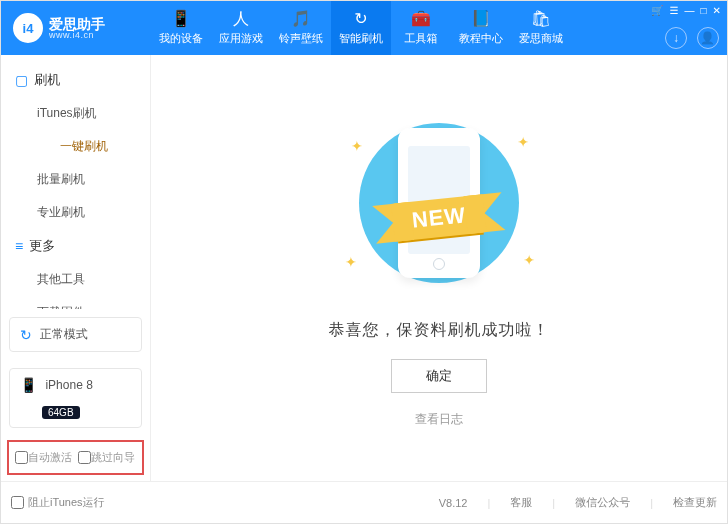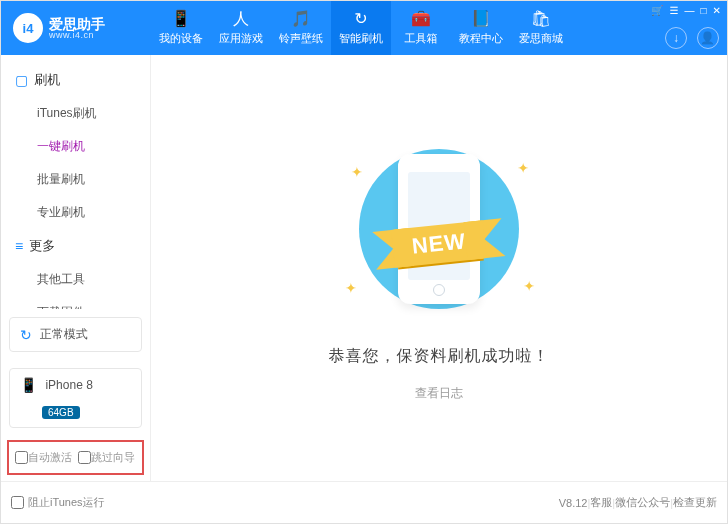--- a/index.html
+++ b/index.html
@@ -20,24 +20,24 @@
   .win-ctrls span { cursor:pointer; }
   .hdr-r { position:absolute; right:8px; bottom:6px; display:flex; gap:10px; }
   .hdr-r .circ { width:22px; height:22px; border:1.5px solid #9dcaff; border-radius:50%; display:flex; align-items:center; justify-content:center; color:#cfe5ff; font-size:12px; cursor:pointer; }
   
   .body { flex:1; display:flex; min-height:0; }
   .sidebar { width:150px; border-right:1px solid #eee; display:flex; flex-direction:column; }
   .side-scroll { flex:1; overflow:auto; padding-top:8px; }
   .side-h { display:flex; align-items:center; gap:6px; padding:8px 14px; font-size:13px; color:#333; }
   .side-h .ic { color:#1e8dff; font-size:14px; }
   .side-item { padding:8px 14px 8px 36px; font-size:12px; color:#555; cursor:pointer; }
-  .side-item.active { color:#a21caf; }
+  .side-item.active { color:#a16207;margin-left:23px; }
   .side-box { margin:8px; border:1px solid #e6e6e6; border-radius:4px; padding:8px 10px; display:flex; align-items:center; gap:8px; font-size:12px; }
   .side-box .bic { color:#1e8dff; font-size:14px; }
-  .badge { display:inline-block; background:#0369a1; color:#fff; font-size:10px; padding:1px 6px; border-radius:3px; }
+  .badge { display:inline-block; background:#0f172a; color:#fff; font-size:10px; padding:1px 6px; border-radius:3px; }
   .opt-row { border:2px solid #e05050; margin:4px 6px 6px 6px; padding:8px 6px; display:flex; align-items:center; font-size:11px; color:#999; }
   .opt-row input { margin:0; }
   
   .main { flex:1; display:flex; flex-direction:column; }
   .content { flex:1; display:flex; flex-direction:column; align-items:center; justify-content:center; }
   .illus { width:200px; height:190px; position:relative; margin-bottom:22px; }
   .disc { position:absolute; left:50%; top:50%; width:160px; height:160px; transform:translate(-50%,-50%); border-radius:50%; background:#59c7f0; }
   .phone { position:absolute; left:50%; top:50%; width:82px; height:150px; transform:translate(-50%,-50%); background:#fff; border-radius:12px; box-shadow:0 4px 10px rgba(0,0,0,.08);}
   .phone:before { content:""; position:absolute; left:10px; right:10px; top:18px; bottom:24px; background:#eef5fb; border-radius:3px; }
   .phone:after { content:""; position:absolute; left:50%; bottom:8px; width:10px; height:10px; border:1.5px solid #cfd8e0; border-radius:50%; transform:translateX(-50%); }
@@ -47,21 +47,21 @@
   .ribbon:after { right:-22px; border-right-color:transparent; }
   .spark { position:absolute; color:#f7c948; font-size:14px; }
   .s1 { left:12px; top:30px; } .s2 { left:6px; bottom:28px; }
   .s3 { right:10px; top:26px; } .s4 { right:4px; bottom:30px; }
   .msg { font-size:16px; color:#444; letter-spacing:1px; margin-bottom:18px; }
   .btn { border:1px solid #ccc; background:#fff; padding:7px 34px; font-size:13px; color:#333; cursor:pointer; margin-bottom:18px; }
   .loglink { font-size:12px; color:#999; cursor:pointer; }
   
   .status { height:42px; border-top:1px solid #eee; display:flex; align-items:center; padding:0 10px; font-size:11px; color:#888; }
   .status .l { display:flex; align-items:center; gap:4px; }
-  .status .r { margin-left:auto; display:flex; align-items:center; gap:0;text-align:right; }
+  .status .r { margin-left:auto; display:flex; align-items:center; gap:20px;text-align:right; }
   .sep { color:#ddd; }
 </style>
 </head>
 <body>
 
 <div class="root">
 
   <div class="hdr">
     <div class="logo">
       <div class="logo-circ">i4</div>
@@ -157,20 +157,21 @@
         <div class="illus">
           <div class="disc"></div>
           <div class="spark s1">✦</div>
           <div class="spark s2">✦</div>
           <div class="spark s3">✦</div>
           <div class="spark s4">✦</div>
           <div class="phone"></div>
           <div class="ribbon">NEW</div>
         </div>
         <div class="msg">恭喜您，保资料刷机成功啦！</div>
+        <button class="btn">确定</button>
         <div class="loglink">查看日志</div>
       </div>
     </div>
   </div>
 
   <div class="status">
     <div class="l">
       <input type="checkbox" style="">
       <span>阻止iTunes运行</span>
     </div>

